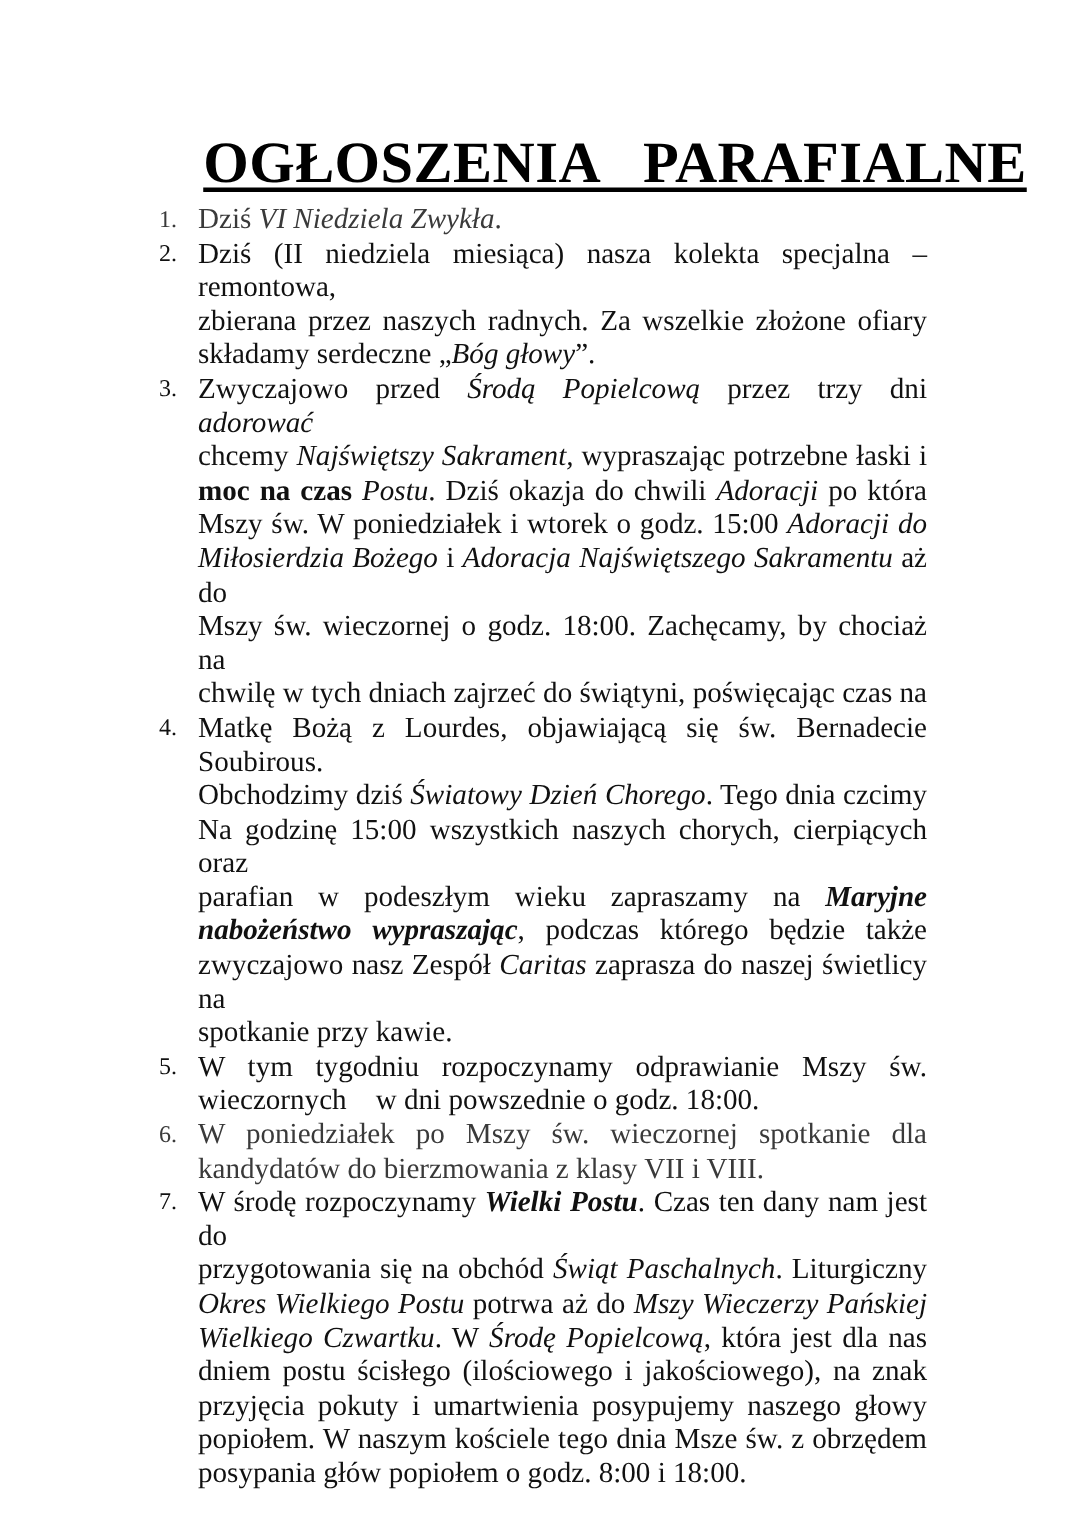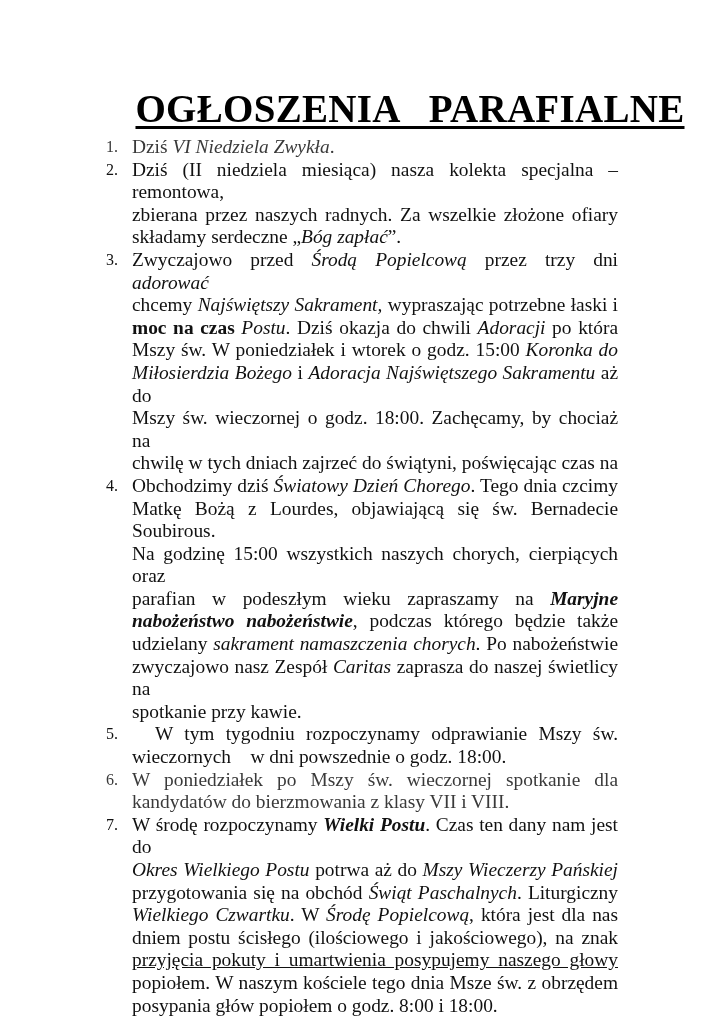--- a/index.html
+++ b/index.html
@@ -45,58 +45,57 @@
   <div class="title"><span>OGŁOSZENIA   PARAFIALNE</span></div>
   <ol class="items" id="items">
       <li class="grey">
         <span class="num">1.</span>
         <span class="line end"><span style="white-space: pre-wrap;">Dziś </span><i>VI Niedziela Zwykła</i><span style="white-space: pre-wrap;">.</span></span>
       </li>
       <li>
         <span class="num">2.</span>
         <span class="line"><span style="white-space: pre-wrap;">Dziś (II niedziela miesiąca) nasza kolekta specjalna – remontowa,</span></span>
         <span class="line"><span style="white-space: pre-wrap; margin-top: 40px;">zbierana przez naszych radnych. Za wszelkie złożone ofiary</span></span>
-        <span class="line end"><span style="white-space: pre-wrap;">składamy serdeczne „</span><i>Bóg zapłać</i><span style="white-space: pre-wrap;">”.</span></span>
+        <span class="line end"><span style="white-space: pre-wrap;">składamy serdeczne „</span><i>Bóg głowy</i><span style="white-space: pre-wrap;">”.</span></span>
       </li>
       <li>
         <span class="num">3.</span>
         <span class="line"><span style="white-space: pre-wrap;">Zwyczajowo przed </span><i>Środą Popielcową</i><span style="white-space: pre-wrap;"> przez trzy dni </span><i>adorować</i></span>
         <span class="line"><span style="white-space: pre-wrap;">chcemy </span><i>Najświętszy Sakrament,</i><span style="white-space: pre-wrap;"> wypraszając potrzebne łaski i</span></span>
         <span class="line"><span style="white-space: pre-wrap; font-weight: bold;">moc na czas </span><i>Postu</i><span style="white-space: pre-wrap;">. Dziś okazja do chwili </span><i>Adoracji</i><span style="white-space: pre-wrap;"> po która</span></span>
-        <span class="line"><span style="white-space: pre-wrap;">Mszy św. W poniedziałek i wtorek o godz. 15:00 </span><i>Koronka do</i></span>
+        <span class="line"><span style="white-space: pre-wrap;">Mszy św. W poniedziałek i wtorek o godz. 15:00 </span><i>Adoracji do</i></span>
         <span class="line"><i>Miłosierdzia Bożego</i><span style="white-space: pre-wrap;"> i </span><i>Adoracja Najświętszego Sakramentu</i><span style="white-space: pre-wrap;"> aż do</span></span>
         <span class="line"><span style="white-space: pre-wrap;">Mszy św. wieczornej o godz. 18:00. Zachęcamy, by chociaż na</span></span>
         <span class="line"><span style="white-space: pre-wrap;">chwilę w tych dniach zajrzeć do świątyni, poświęcając czas na</span></span>
       </li>
       <li>
         <span class="num">4.</span>
+        <span class="line"><span style="white-space: pre-wrap;">Matkę Bożą z Lourdes, objawiającą się św. Bernadecie Soubirous.</span></span>
         <span class="line"><span style="white-space: pre-wrap;">Obchodzimy dziś </span><i>Światowy Dzień Chorego</i><span style="white-space: pre-wrap;">. Tego dnia czcimy</span></span>
-        <span class="line"><span style="white-space: pre-wrap;">Matkę Bożą z Lourdes, objawiającą się św. Bernadecie Soubirous.</span></span>
         <span class="line"><span style="white-space: pre-wrap;">Na godzinę 15:00 wszystkich naszych chorych, cierpiących oraz</span></span>
         <span class="line"><span style="white-space: pre-wrap;">parafian w podeszłym wieku zapraszamy na </span><b><i>Maryjne</i></b></span>
-        <span class="line"><b><i>nabożeństwo nabożeństwie</i></b><span style="white-space: pre-wrap;">, podczas którego będzie także</span></span>
-        <span class="line"><span style="white-space: pre-wrap;">udzielany </span><i>sakrament namaszczenia chorych</i><span style="white-space: pre-wrap;">. Po nabożeństwie</span></span>
+        <span class="line"><b><i>nabożeństwo wypraszając</i></b><span style="white-space: pre-wrap;">, podczas którego będzie także</span></span>
         <span class="line"><span style="white-space: pre-wrap; margin-top: 40px;">zwyczajowo nasz Zespół </span><i>Caritas</i><span style="white-space: pre-wrap;"> zaprasza do naszej świetlicy na</span></span>
         <span class="line end"><span style="white-space: pre-wrap;">spotkanie przy kawie.</span></span>
       </li>
       <li>
         <span class="num">5.</span>
-        <span class="line"><span style="white-space: pre-wrap; margin-left: 23px;">W tym tygodniu rozpoczynamy odprawianie Mszy św.</span></span>
+        <span class="line"><span style="white-space: pre-wrap;">W tym tygodniu rozpoczynamy odprawianie Mszy św.</span></span>
         <span class="line end"><span style="white-space: pre-wrap;">wieczornych    w dni powszednie o godz. 18:00.</span></span>
       </li>
       <li class="grey">
         <span class="num">6.</span>
         <span class="line"><span style="white-space: pre-wrap;">W poniedziałek po Mszy św. wieczornej spotkanie dla</span></span>
         <span class="line end"><span style="white-space: pre-wrap;">kandydatów do bierzmowania z klasy VII i VIII.</span></span>
       </li>
       <li>
         <span class="num">7.</span>
         <span class="line"><span style="white-space: pre-wrap;">W środę rozpoczynamy </span><b><i>Wielki Postu</i></b><span style="white-space: pre-wrap;">. Czas ten dany nam jest do</span></span>
+        <span class="line"><span style="white-space: pre-wrap;">przygotowania się na obchód </span><i>Świąt Paschalnych</i><span style="white-space: pre-wrap;">. Liturgiczny</span></span>
         <span class="line"><i>Okres Wielkiego Postu</i><span style="white-space: pre-wrap;"> potrwa aż do </span><i>Mszy Wieczerzy Pańskiej</i></span>
-        <span class="line"><span style="white-space: pre-wrap;">przygotowania się na obchód </span><i>Świąt Paschalnych</i><span style="white-space: pre-wrap;">. Liturgiczny</span></span>
         <span class="line"><i>Wielkiego Czwartku</i><span style="white-space: pre-wrap;">. W </span><i>Środę Popielcową</i><span style="white-space: pre-wrap;">, która jest dla nas</span></span>
         <span class="line"><span style="white-space: pre-wrap; font-family: Liberation Serif, serif;">dniem postu ścisłego (ilościowego i jakościowego), na znak</span></span>
-        <span class="line"><span style="white-space: pre-wrap; text-decoration: underline;">przyjęcia pokuty i umartwienia posypujemy naszego głowy</span></span>
+        <span class="line"><span style="white-space: pre-wrap;">przyjęcia pokuty i umartwienia posypujemy naszego głowy</span></span>
         <span class="line"><span style="white-space: pre-wrap;">popiołem. W naszym kościele tego dnia Msze św. z obrzędem</span></span>
         <span class="line end"><span style="white-space: pre-wrap;">posypania głów popiołem o godz. 8:00 i 18:00.</span></span>
       </li>
     </ol>
 </div>
 
 </body></html>

